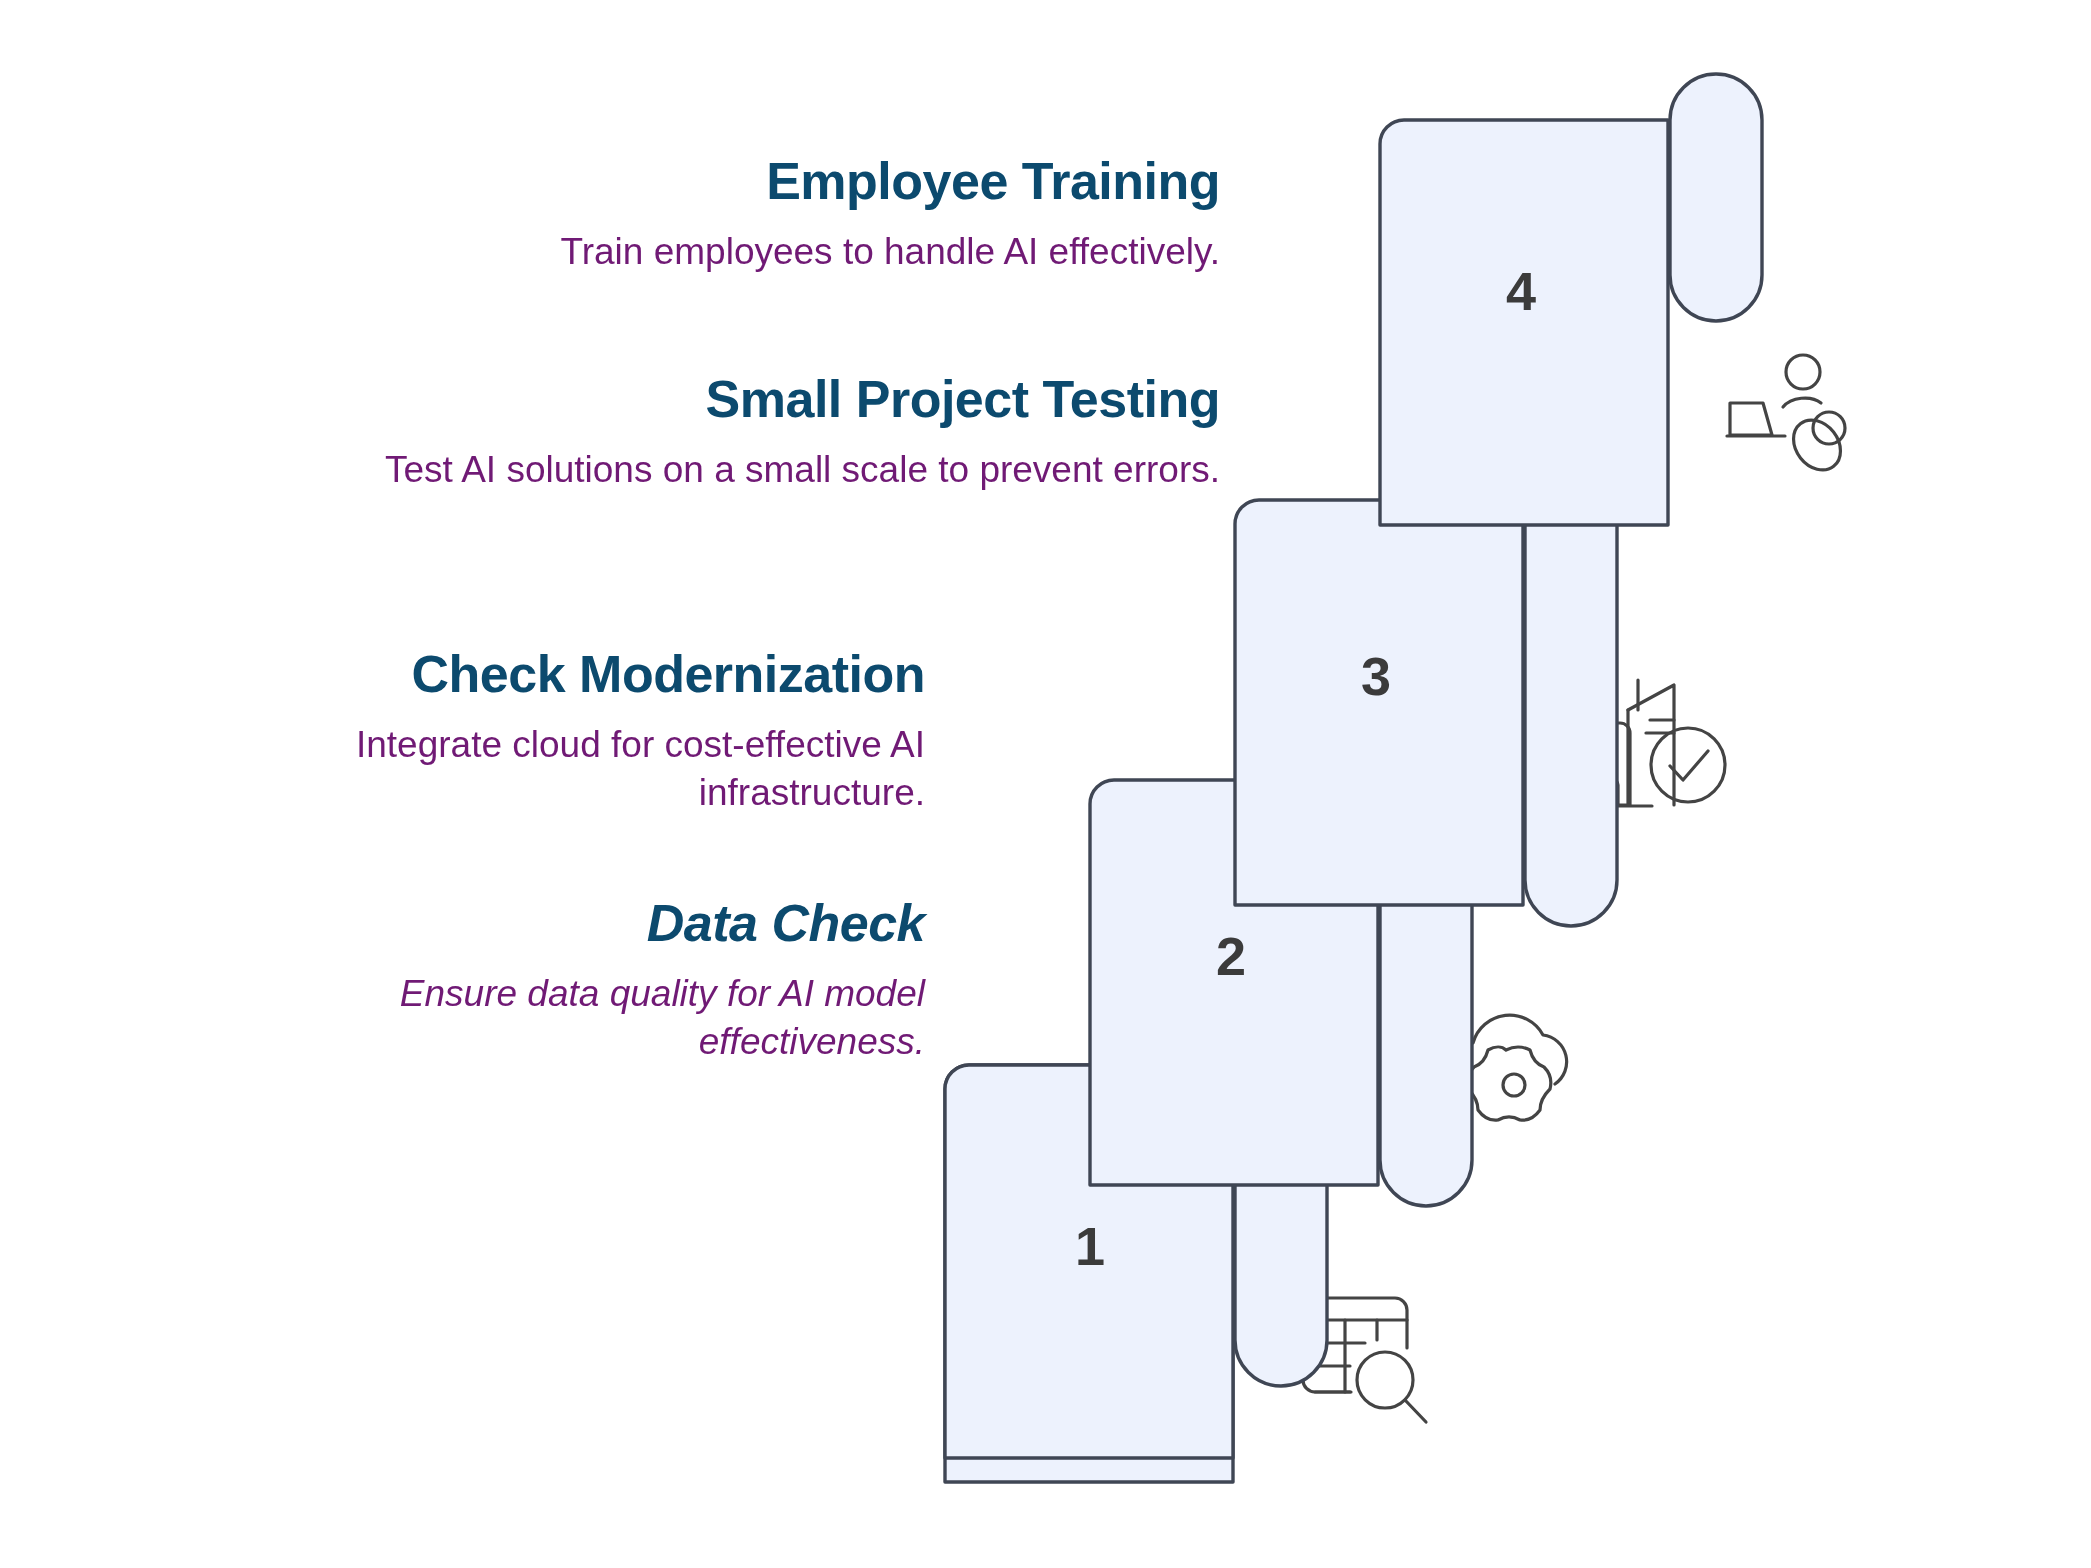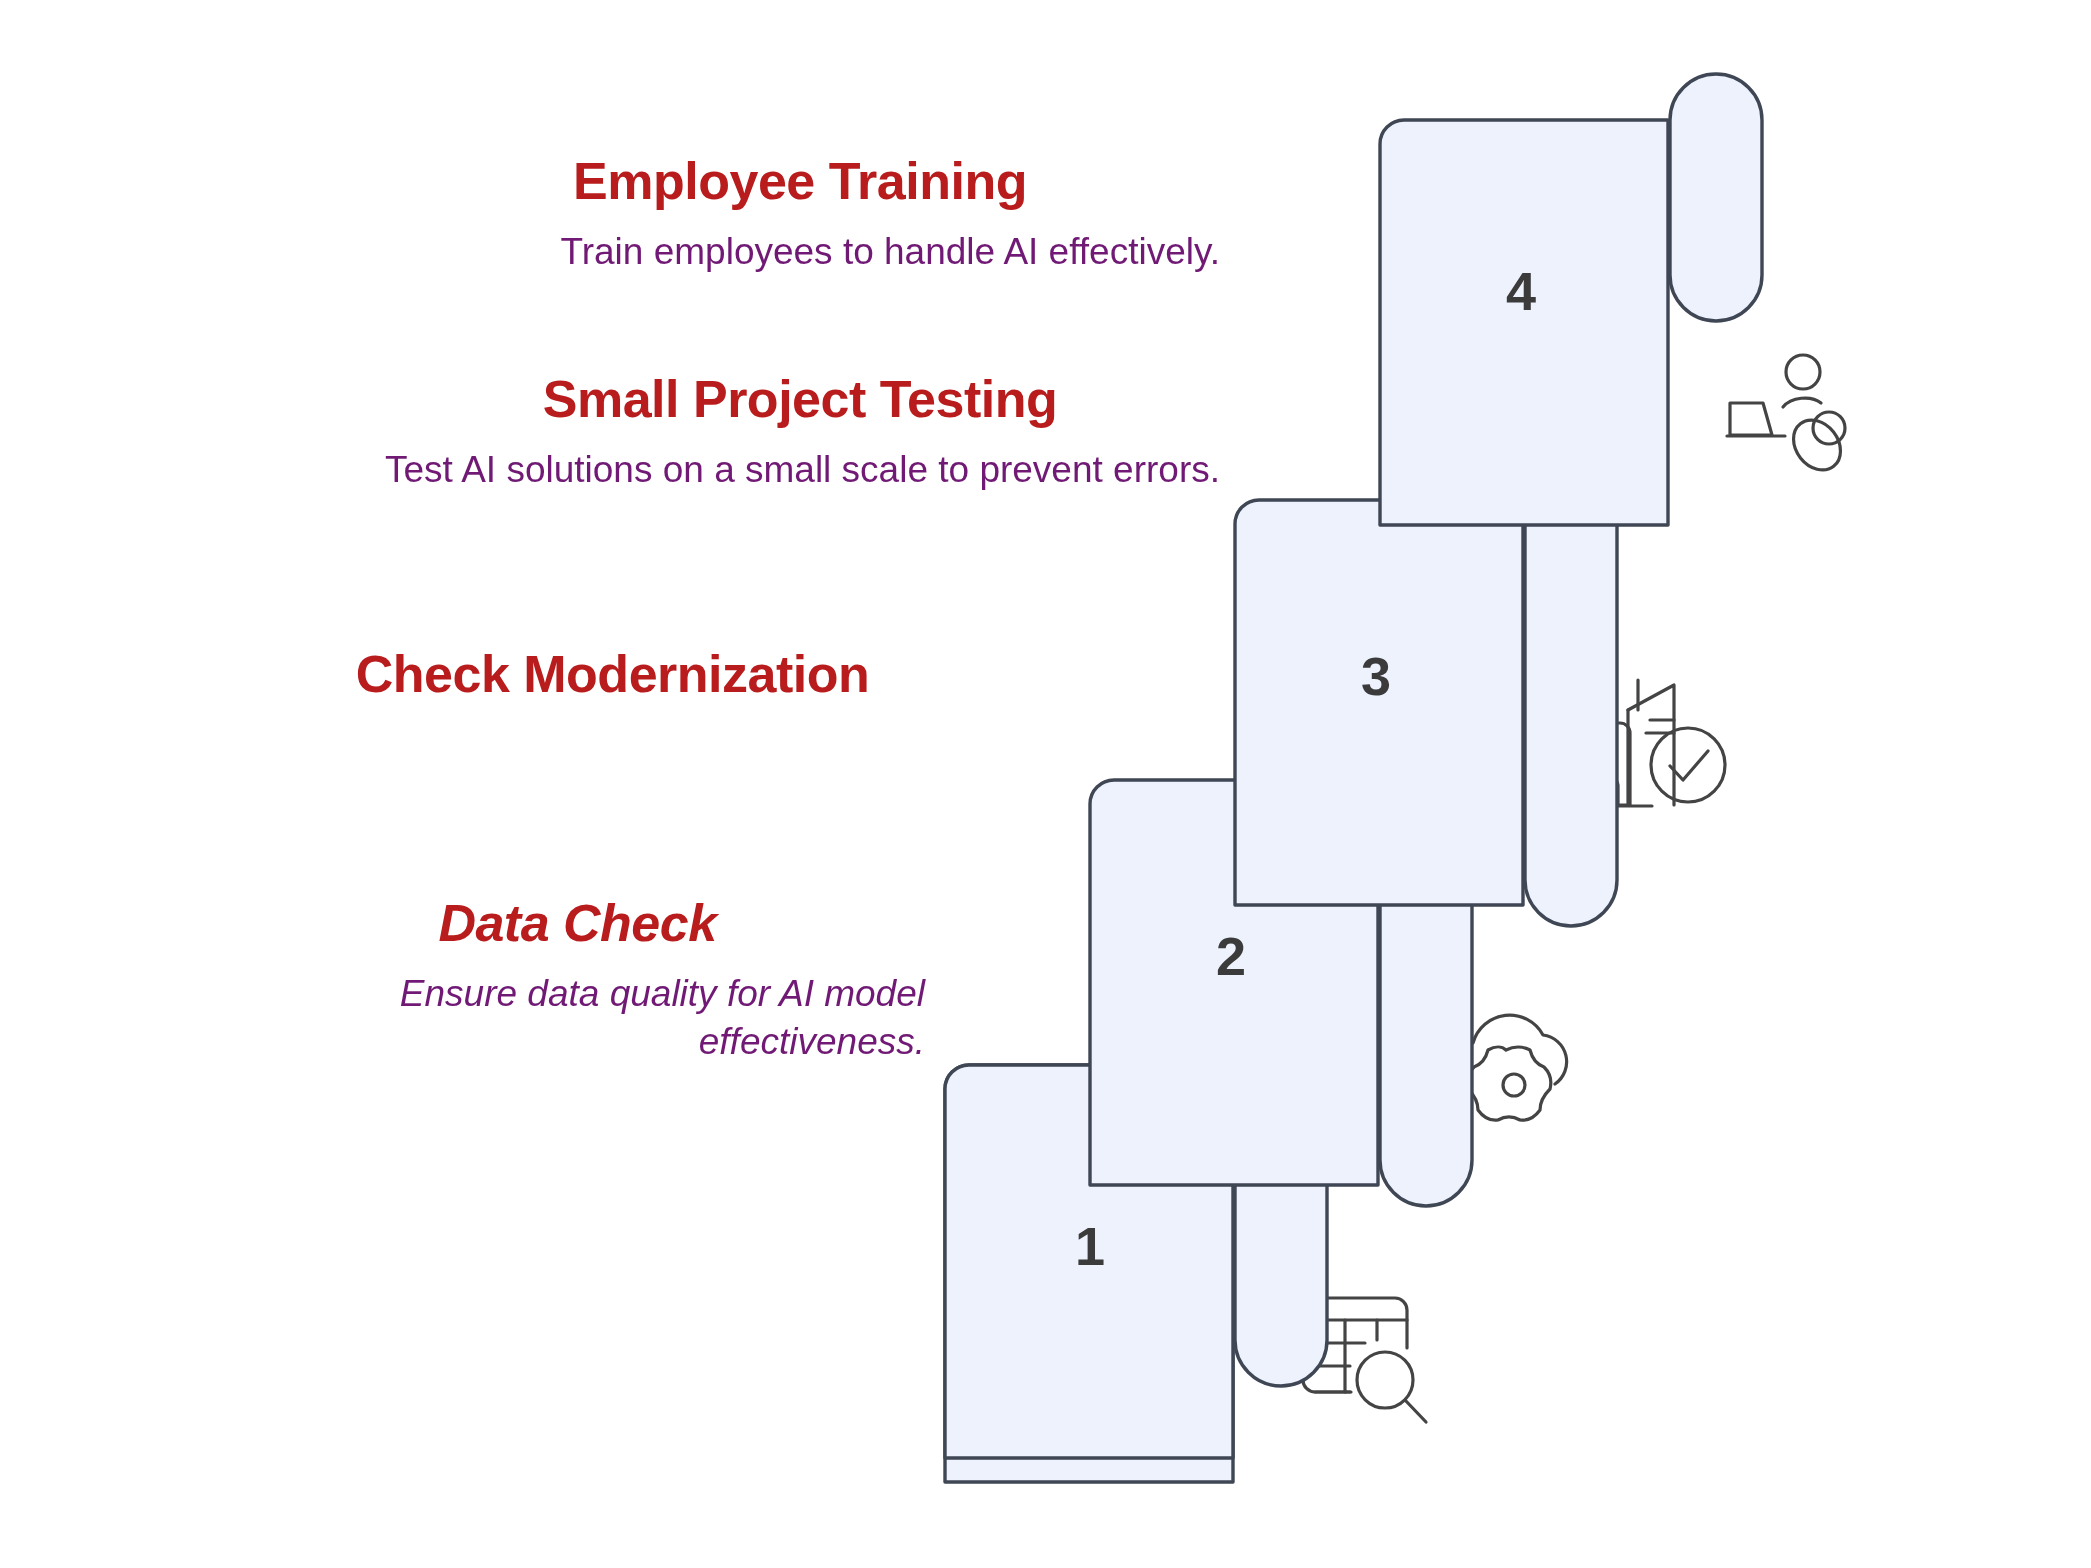--- a/index.html
+++ b/index.html
@@ -22,25 +22,24 @@
   
   .text-block {
     position: absolute;
     text-align: right;
     color: #404040;
   }
   .step-title {
     font-weight: bold;
     font-size: 52px;
     line-height: 1.12;
-    color: #b91c1c;
+    color: #0c4a6e;
     letter-spacing: -0.5px;
     margin: 0 0 18px 0;
     font-stretch: condensed;
-    text-align: center;
   }
   .step-desc {
     font-size: 37px;
     line-height: 1.30;
     color: #701a75;
     margin: 0;
     font-weight: 400;
   }
 
   .tb-4 { left: 380px;  top: 152px;  width: 840px; }
@@ -80,20 +79,21 @@
     <div class="step-desc">Train employees to handle AI effectively.</div>
   </div>
 
   <div class="text-block tb-3">
     <div class="step-title">Small Project Testing</div>
     <div class="step-desc">Test AI solutions on a small scale to prevent errors.</div>
   </div>
 
   <div class="text-block tb-2">
     <div class="step-title">Check Modernization</div>
+    <div class="step-desc">Integrate cloud for cost-effective AI infrastructure.</div>
   </div>
 
   <div class="text-block tb-1">
     <div class="step-title">Data Check</div>
     <div class="step-desc">Ensure data quality for AI model effectiveness.</div>
   </div>
 
   <div class="card" style="left:935px; top:1045px; z-index:40;">
     <svg width="420" height="420" viewBox="0 0 420 420" xmlns="http://www.w3.org/2000/svg">
       <path d="M 10,1423 Z"></path>

